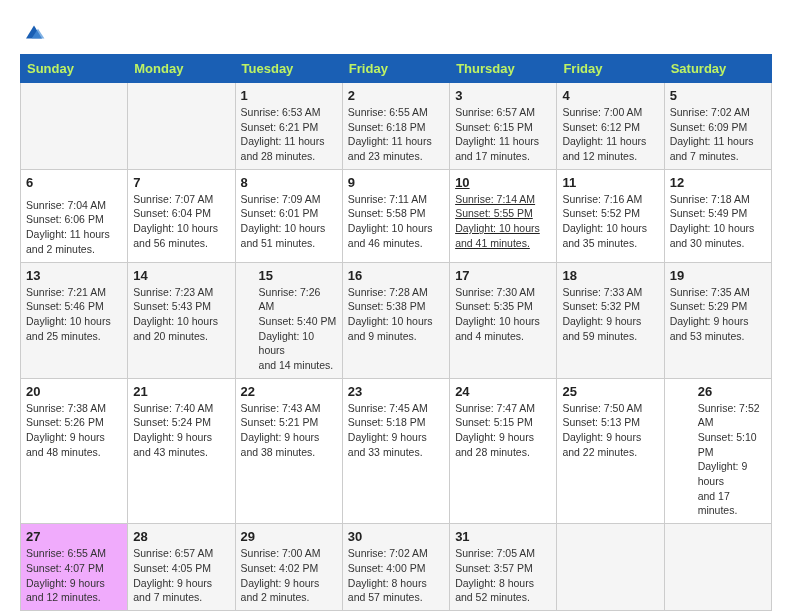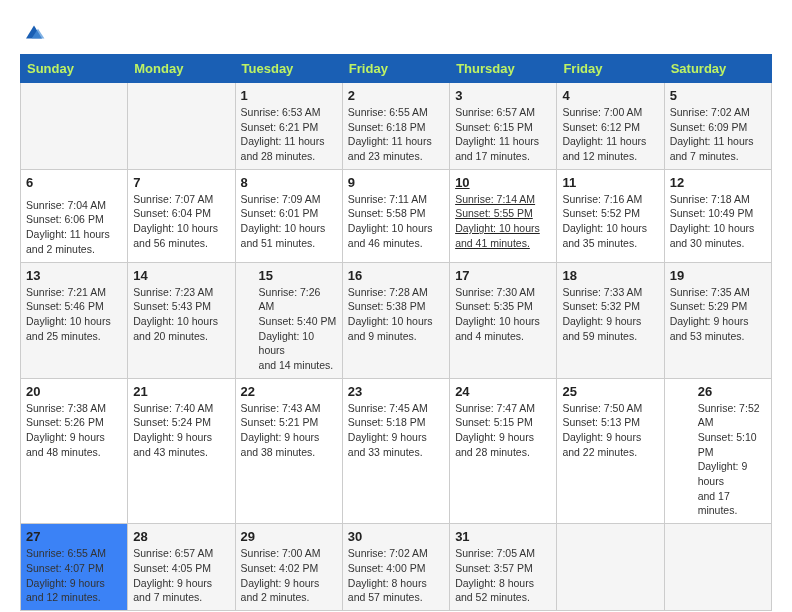--- a/index.html
+++ b/index.html
@@ -208,21 +208,21 @@
         <td style="background-color: rgb(255, 255, 255);">
           <span class="day-number">11</span>
           <div class="day-info" style="white-space: pre-line;">Sunrise: 7:16 AM
 Sunset: 5:52 PM
 Daylight: 10 hours
 and 35 minutes.</div>
         </td>
         <td style="background-color: rgb(255, 255, 255);">
           <span class="day-number">12</span>
           <div class="day-info" style="white-space: pre-line;">Sunrise: 7:18 AM
-Sunset: 10:49 PM
+Sunset: 5:49 PM
 Daylight: 10 hours
 and 30 minutes.</div>
         </td>
       </tr>
       <tr>
         <td style="background-color: rgb(245, 245, 245);">
           <span class="day-number">13</span>
           <div class="day-info" style="white-space: pre-line;">Sunrise: 7:21 AM
 Sunset: 5:46 PM
 Daylight: 10 hours
@@ -316,21 +316,21 @@
         </td>
         <td style="background-color: rgb(255, 255, 255); padding-left: 33px;">
           <span class="day-number">26</span>
           <div class="day-info" style="white-space: pre-line;">Sunrise: 7:52 AM
 Sunset: 5:10 PM
 Daylight: 9 hours
 and 17 minutes.</div>
         </td>
       </tr>
       <tr>
-        <td style="background-color: #3b82f6;">
+        <td style="background-color: #f0abfc;">
           <span class="day-number">27</span>
           <div class="day-info" style="white-space: pre-line;">Sunrise: 6:55 AM
 Sunset: 4:07 PM
 Daylight: 9 hours
 and 12 minutes.</div>
         </td>
         <td style="background-color: rgb(245, 245, 245);">
           <span class="day-number">28</span>
           <div class="day-info" style="white-space: pre-line;">Sunrise: 6:57 AM
 Sunset: 4:05 PM

